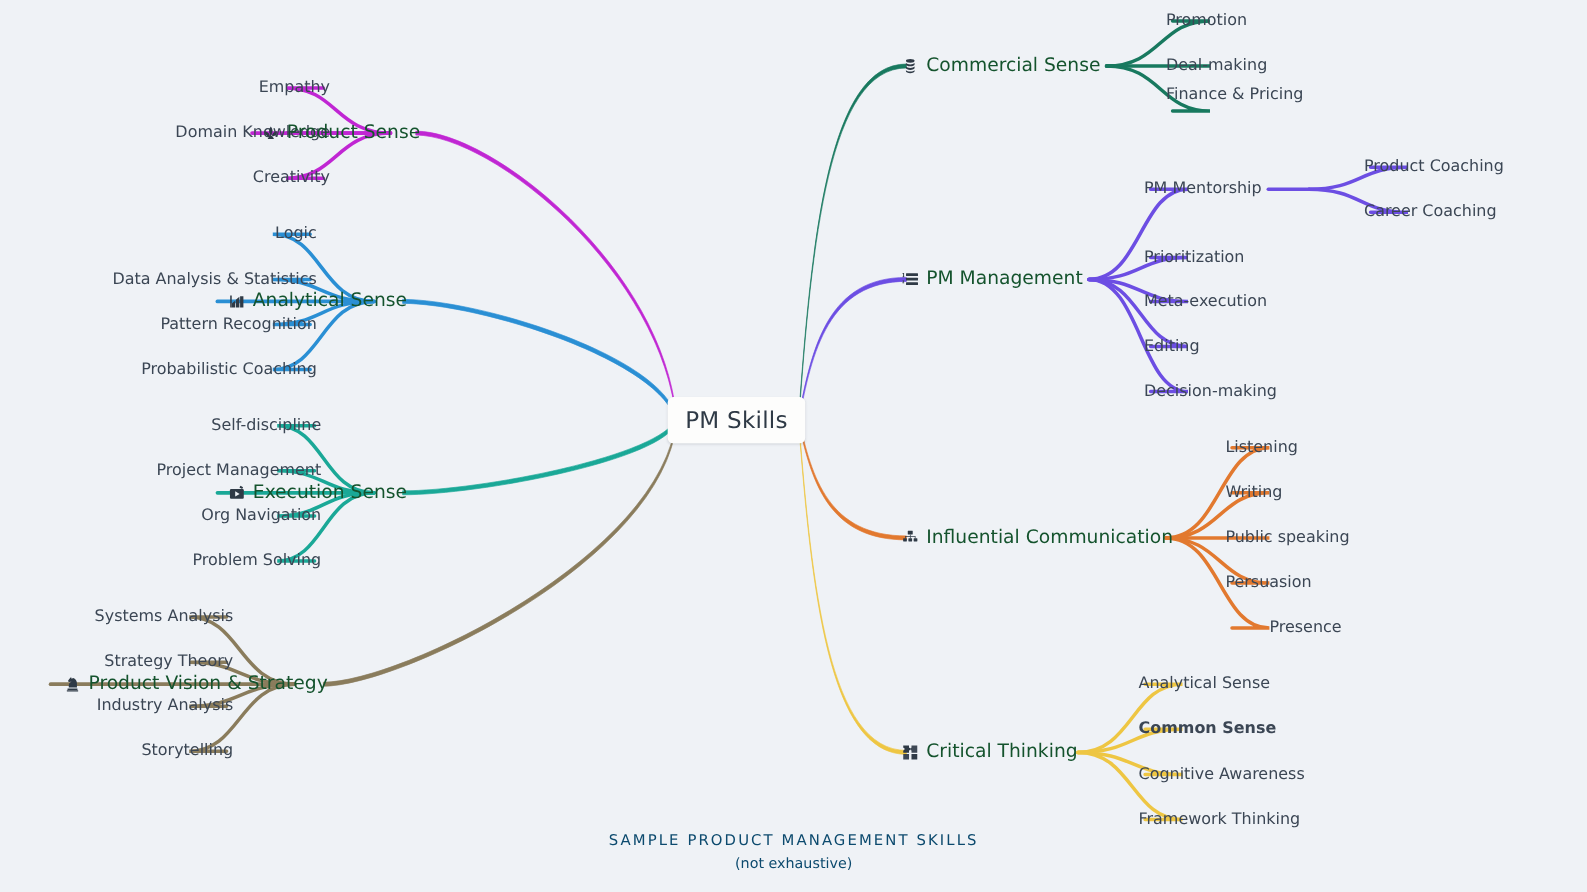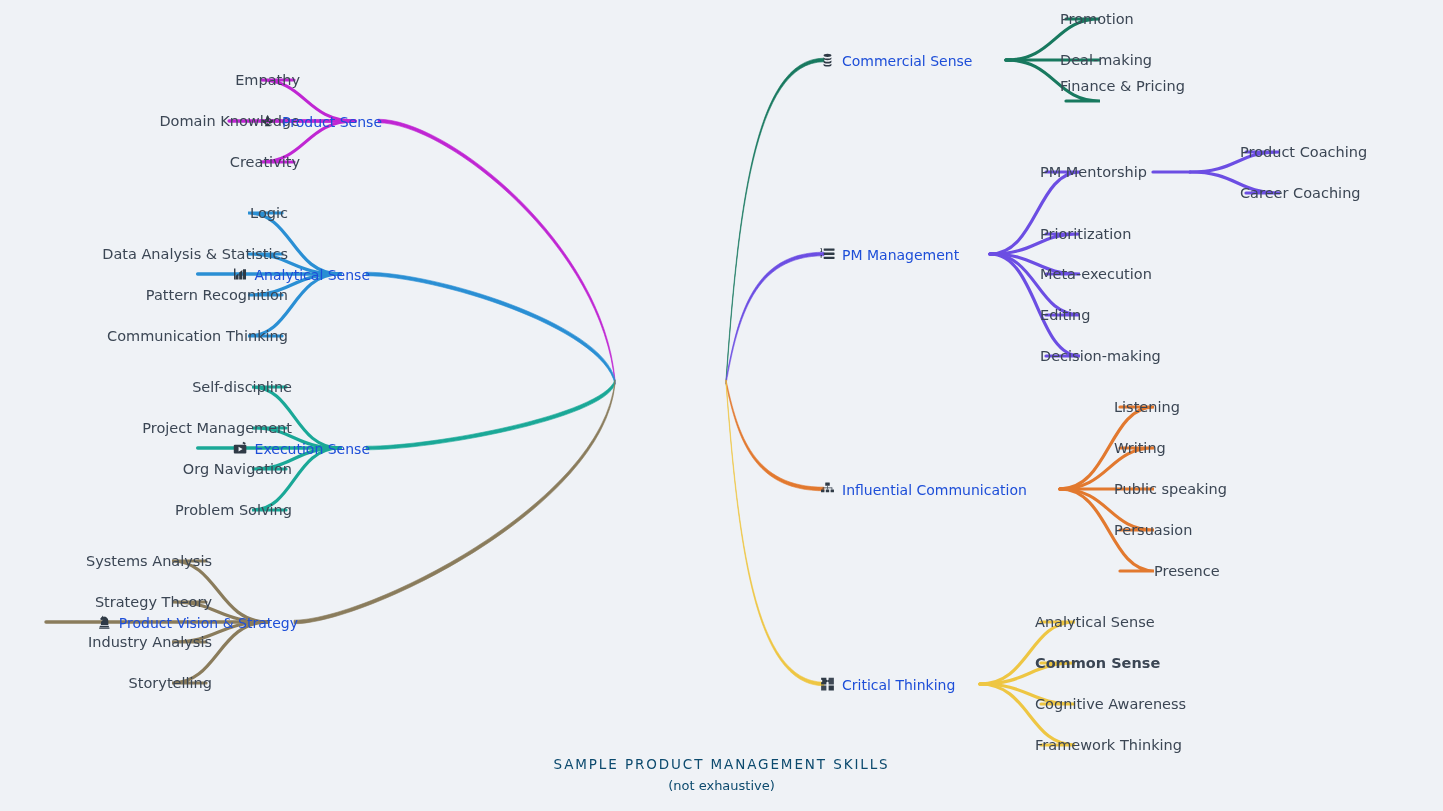--- a/index.html
+++ b/index.html
@@ -18,23 +18,23 @@
   .node-label {
     position: absolute;
     white-space: nowrap;
     color: #2d3748;
     display: flex;
     align-items: center;
     gap: 7px;
     line-height: 1;
   }
   .branch-label {
-    font-size: 14px;
+    font-size: 17px;
     font-weight: 400;
-    color: #1d4ed8;
+    color: #14532d;
   }
   .leaf-label {
     font-size: 14.5px;
     font-weight: 400;
     color: #3b4654;
   }
   .leaf-label.right { transform: translateY(-50%); }
   .leaf-label.left  { transform: translate(-100%, -50%); }
   .branch-label.right { transform: translateY(-50%); }
   .branch-label.left  { transform: translate(-100%, -50%); }
@@ -165,21 +165,21 @@
       <div class="node-label leaf-label left" style="left: 288px; top: 213px;">
         <span>Logic</span>
       </div>
       <div class="node-label leaf-label left" style="left: 288px; top: 254px;">
         <span>Data Analysis &amp; Statistics</span>
       </div>
       <div class="node-label leaf-label left" style="left: 288px; top: 295px;">
         <span>Pattern Recognition</span>
       </div>
       <div class="node-label leaf-label left" style="left: 288px; top: 336px;">
-        <span>Communication Thinking</span>
+        <span>Probabilistic Coaching</span>
       </div>
       <div class="node-label branch-label left" style="left: 370px; top: 274px;">
         <span class="node-icon">
           <svg viewBox="0 0 16 16" width="15" height="15" fill="#2f3a46">
             <path d="M1.6 2.2h1.5v11.6H1.6z"></path>
             <path d="M3.1 13.8V10l3.3-2.6v6.4z"></path>
             <path d="M7.1 13.8V6.3l3.4-2.7v10.2z"></path>
             <path d="M11.2 13.8V3l3.2 0v10.8z"></path>
           </svg>
         </span>
@@ -329,18 +329,21 @@
             <path d="M1.2 1.2h5.6v2.3a1.3 1.3 0 0 1 0 2.6v2.3H1.2V6.1a1.3 1.3 0 0 0 0-2.6z"></path>
             <path d="M9.2 1.2h5.6v7.2H9.2V6.1a1.3 1.3 0 0 1 0-2.6z" opacity=".92"></path>
             <path d="M1.2 9.6h5.6v5.2H1.2z" opacity=".92"></path>
             <path d="M9.2 9.6h5.6v5.2H9.2z"></path>
           </svg>
         </span>
         <span>Critical Thinking</span>
       </div>
     </div>
 
+  <div id="center-node">
+    <span>PM Skills</span>
+  </div>
 
   <div id="caption">
     <span class="cap-main">SAMPLE  PRODUCT  MANAGEMENT  SKILLS</span>
     <span class="cap-sub">(not exhaustive)</span>
   </div>
 </div>
 
 </body></html>

